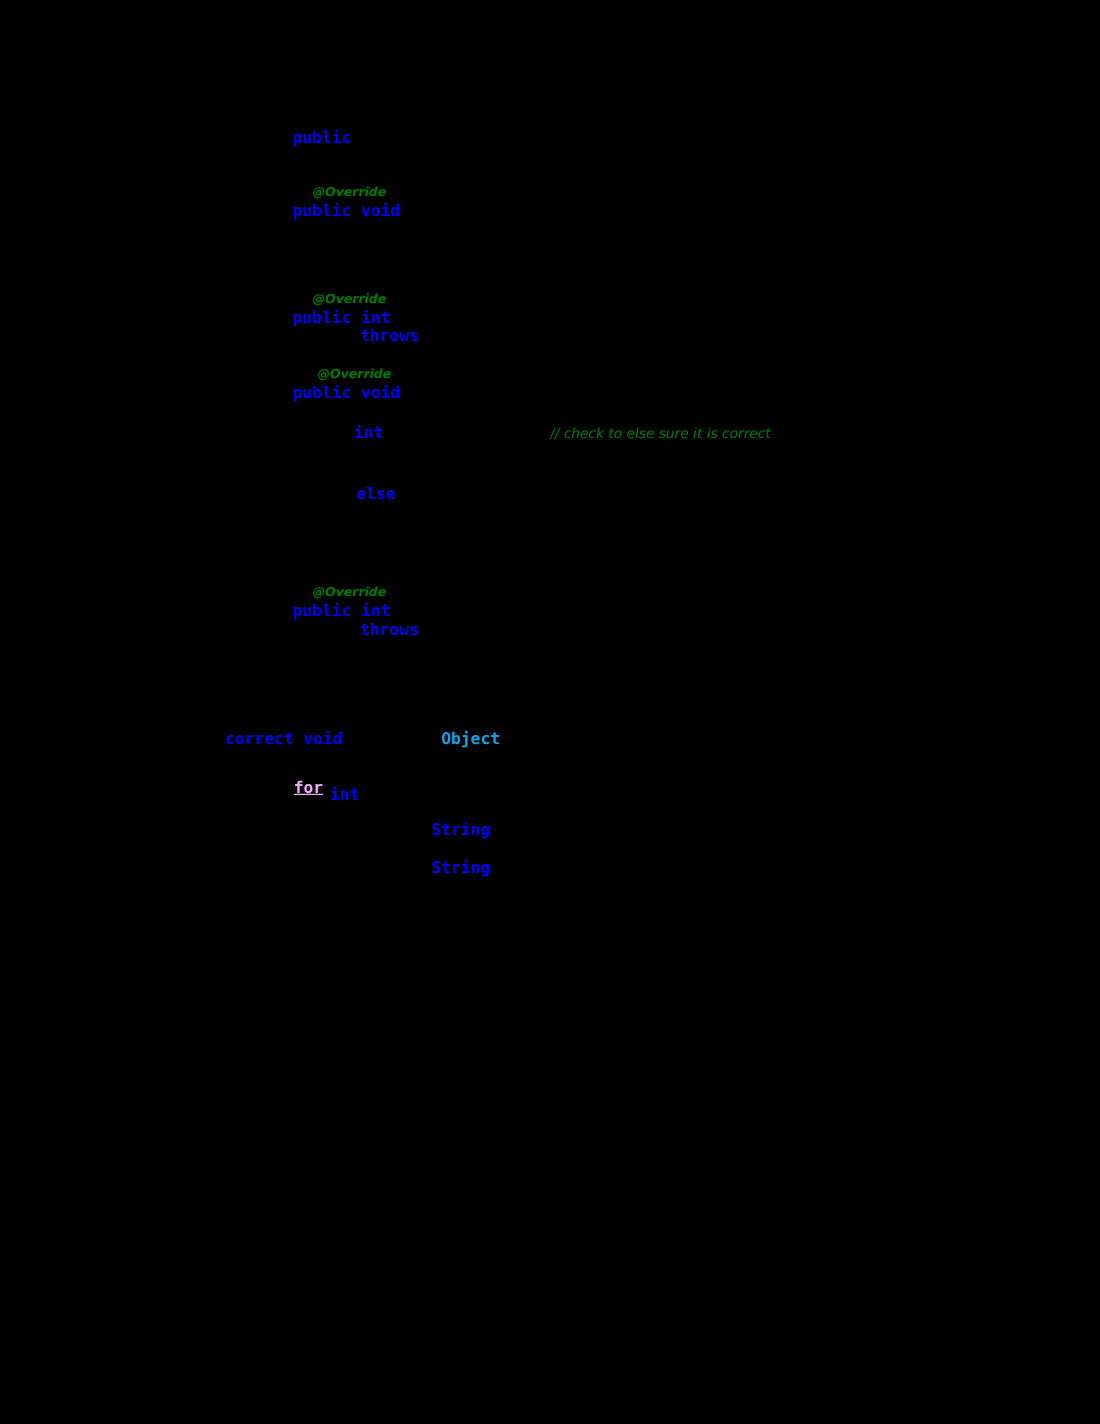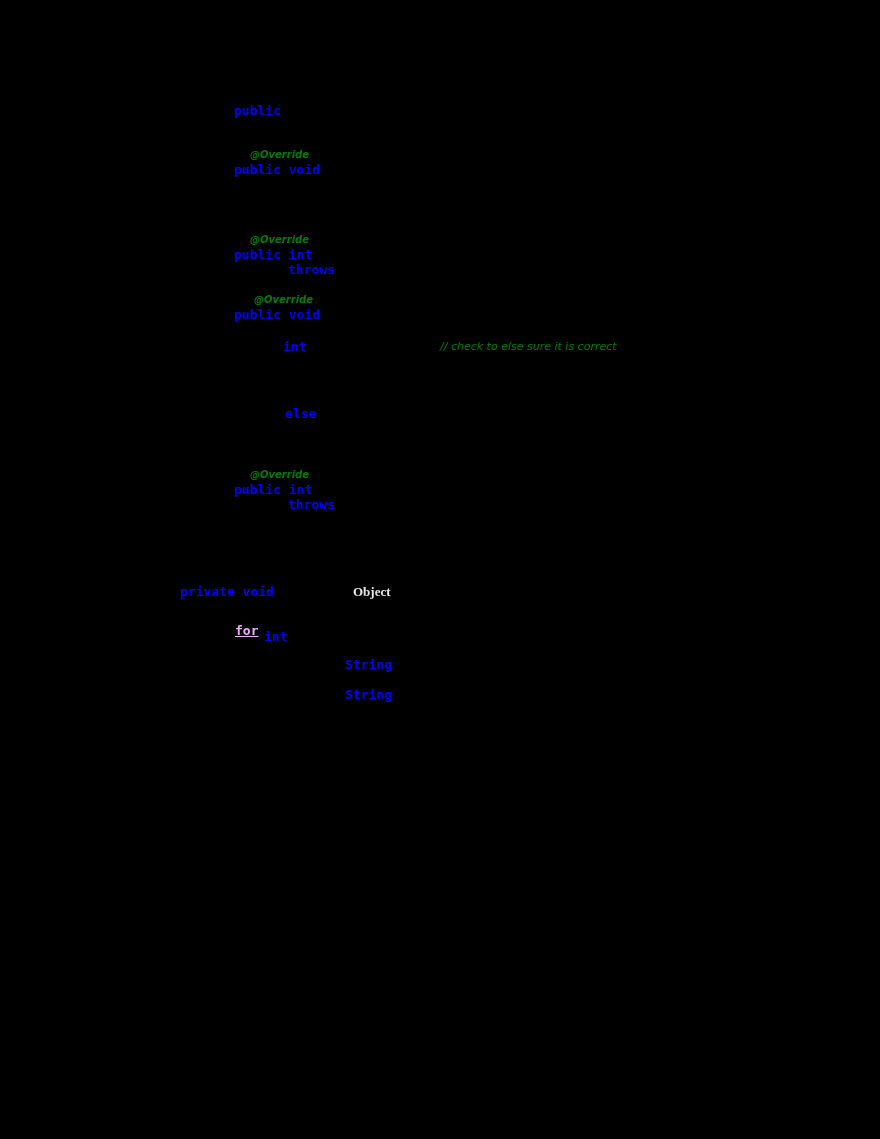--- a/index.html
+++ b/index.html
@@ -56,28 +56,28 @@
   <span class="token ann" style="left: 236px; top: 233px; color: rgb(0, 125, 0);">@Override</span>
   <span class="token kw" style="left: 234px; top: 248px; color: rgb(0, 0, 255);">public int</span>
   <span class="token kw" style="left: 288px; top: 263px; color: rgb(0, 0, 255);">throws</span>
 
   <span class="token ann" style="left: 240px; top: 293px; color: rgb(0, 125, 0);">@Override</span>
   <span class="token kw" style="left: 234px; top: 308px; color: rgb(0, 0, 255);">public void</span>
 
   <span class="token kw" style="left: 283px; top: 340px; color: rgb(0, 0, 255);">int</span>
   <span class="token com" style="left: 440px; top: 340px; color: rgb(0, 125, 0);">// check to else sure it is correct</span>
 
-  <span class="token kw" style="left: 285px; top: 407px; color: rgb(0, 0, 255);">else</span>
+  <span class="token kw" style="left: 285px; top: 389px; color: rgb(0, 0, 255);">else</span>
 
   <span class="token ann" style="left: 236px; top: 468px; color: rgb(0, 125, 0);">@Override</span>
   <span class="token kw" style="left: 234px; top: 483px; color: rgb(0, 0, 255);">public int</span>
   <span class="token kw" style="left: 288px; top: 498px; color: rgb(0, 0, 255);">throws</span>
 
-  <span class="token kw" style="left: 180px; top: 585px; color: rgb(0, 0, 255);">private void</span>
-  <span class="token kw" style="left: 353px; top: 585px; color: #e5e5e5; font-family: Liberation Serif, serif;">Object</span>
+  <span class="token kw" style="left: 180px; top: 585px; color: rgb(0, 0, 255);">correct void</span>
+  <span class="token kw" style="left: 353px; top: 585px; color: #0ea5e9;">Object</span>
 
   <span class="token kw" style="left: 235px; top: 624px; color: #f0abfc; text-decoration: underline;">for</span>
   <span class="token kw" style="left: 264px; top: 630px; color: rgb(0, 0, 255);">int</span>
 
   <span class="token kw" style="left: 345px; top: 658px; color: rgb(0, 0, 255);">String</span>
   <span class="token kw" style="left: 345px; top: 688px; color: rgb(0, 0, 255);">String</span>
 
 </div>
 
 </body></html>

